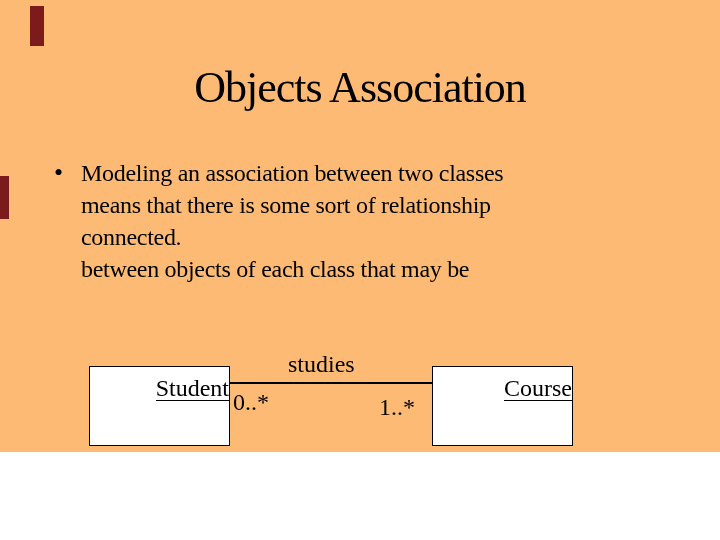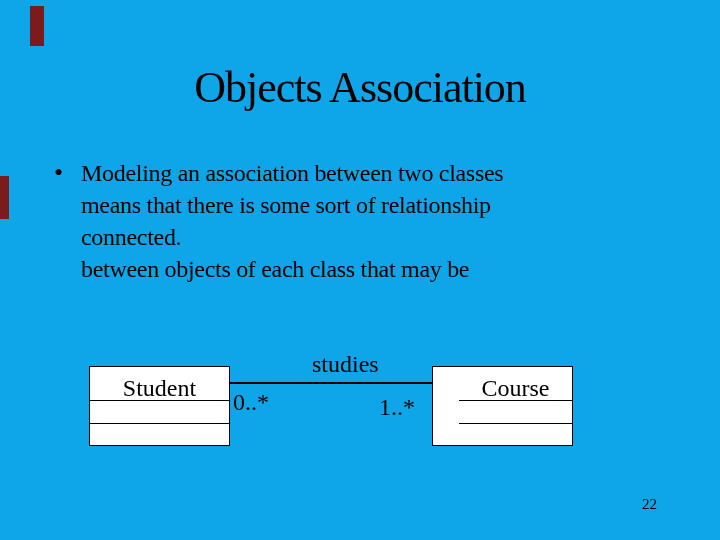--- a/index.html
+++ b/index.html
@@ -1,22 +1,22 @@
 <!DOCTYPE html>
 <html><head>
 <meta charset="utf-8">
 <style>
   html, body { margin: 0; padding: 0; }
   body { width: 720px; height: 540px; }
 
   .slide {
     position: relative;
     width: 720px;
-    height: 540px;
-    background: #0ea5e9;
+    height: 452px;
+    background: #fdba74;
     color: #000000;
     font-family: "Liberation Serif", serif;
     overflow: hidden;
   }
 
   
   .accent-bar { position: absolute; background: #7b1b1b; }
   .accent-bar-top  { left: 30px; top: 6px;   width: 14px; height: 40px; }
   .accent-bar-side { left: 0;    top: 176px; width: 9px;  height: 43px; }
 
@@ -54,39 +54,39 @@
     position: absolute;
     left: 229px; top: 382px;
     width: 204px; height: 0;
     border-top: 2px solid #000000;
   }
   .assoc-label {
     position: absolute;
     left: 288px; top: 352px;
     font-size: 24px;
     line-height: 24px;
-    margin-left: 24px;
   }
   .mult {
     position: absolute;
     font-size: 24px;
     line-height: 24px;
   }
   .mult-left  { left: 233px; top: 390px; }
   .mult-right { left: 379px; top: 395px; }
 
   .class-box {
     position: absolute;
     top: 366px;
     width: 141px; height: 80px;
     border: 1.5px solid #000000;
     background: #ffffff;
     box-sizing: border-box;
     display: flex;
     flex-direction: column;
+    align-items: flex-end;
   }
   .class-box.student { left: 89px; }
   .class-box.course  { left: 432px; padding-left: 26px; }
 
   .class-name-compartment {
     height: 33px;
     border-bottom: 1.5px solid #000000;
     text-align: center;
   }
   .class-name {

